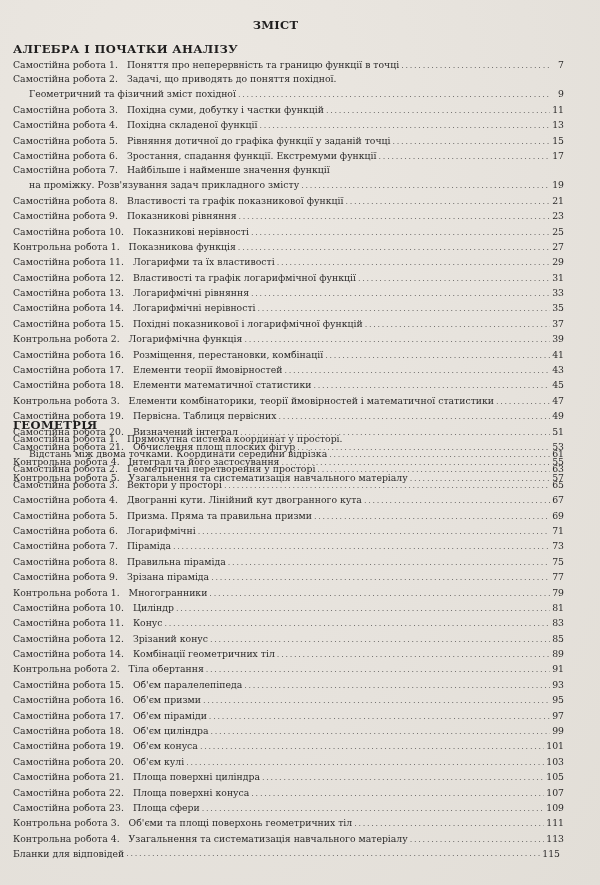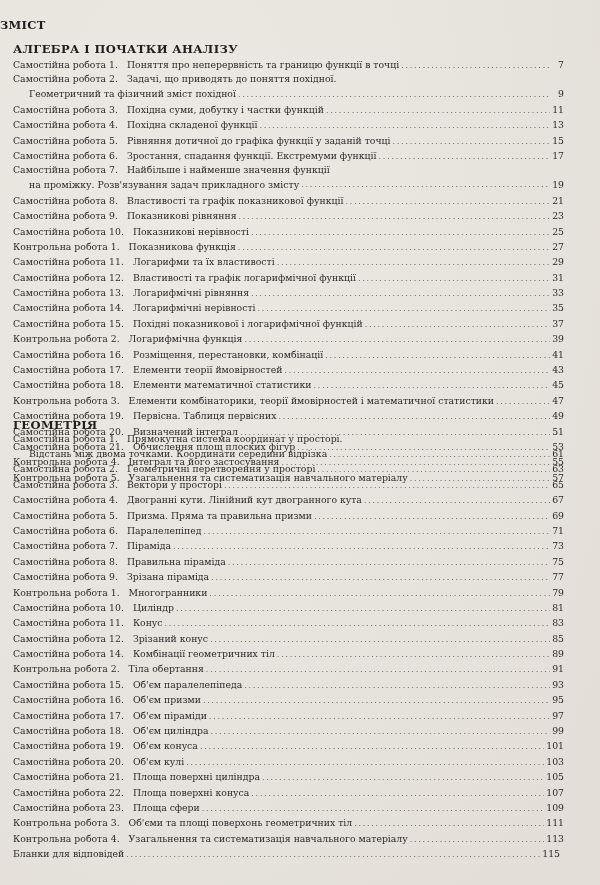--- a/index.html
+++ b/index.html
@@ -7,21 +7,21 @@
     width: 600px; height: 885px; overflow: hidden;
     background: #e9e5df;
     background-image: radial-gradient(ellipse at 30% 20%, #ece8e2 0%, #e6e2dc 60%, #e2ded7 100%);
     font-family: "DejaVu Serif", "Liberation Serif", serif;
     color: #2b2a2a;
     position: relative;
   }
   .page { position: absolute; left: 13px; top: 0; width: 551px; }
   .main-title {
     position: absolute; left: 0; width: 551px; top: 18px;
-    font-weight: bold; font-size: 11.5px; letter-spacing: 0.3px;
+    text-align: center; font-weight: bold; font-size: 11.5px; letter-spacing: 0.3px;
     color: #1f1e1e;
   }
   .section-title {
     position: absolute; left: 0; width: 551px;
     text-align: left; font-weight: bold; font-size: 11.5px; letter-spacing: 0.4px;
     color: #1f1e1e;
   }
   .toc { position: absolute; left: 0; width: 551px; }
   .row {
     position: relative; height: 15.4px; line-height: 15.4px;
@@ -96,21 +96,21 @@
       </div>
       <div class="row">
         <div class="line">
           <span class="text"><span class="label">Самостійна робота 6.</span><span class="gap"></span><span class="topic">Зростання, спадання функції. Екстремуми функції</span></span>
           <span class="dots"></span>
           <span class="pg">17</span>
         </div>
       </div>
       <div class="row first-line"><span class="label">Самостійна робота 7.</span><span class="gap"></span><span class="topic">Найбільше і найменше значення функції</span></div>
       <div class="row indent">
-        <div class="line" style="width: 535px; align-items: center;">
+        <div class="line" style="width: 535px;">
           <span class="text"><span class="topic">на проміжку. Розв'язування задач прикладного змісту</span></span>
           <span class="dots"></span>
           <span class="pg">19</span>
         </div>
       </div>
       <div class="row">
         <div class="line">
           <span class="text"><span class="label">Самостійна робота 8.</span><span class="gap"></span><span class="topic">Властивості та графік показникової функції</span></span>
           <span class="dots"></span>
           <span class="pg">21</span>
@@ -277,21 +277,21 @@
       </div>
       <div class="row">
         <div class="line">
           <span class="text"><span class="label">Самостійна робота 5.</span><span class="gap"></span><span class="topic">Призма. Пряма та правильна призми</span></span>
           <span class="dots"></span>
           <span class="pg">69</span>
         </div>
       </div>
       <div class="row">
         <div class="line">
-          <span class="text"><span class="label">Самостійна робота 6.</span><span class="gap"></span><span class="topic">Паралелепіпед</span></span>
+          <span class="text"><span class="label">Самостійна робота 6.</span><span class="gap"></span><span class="topic">Логарифмічні</span></span>
           <span class="dots"></span>
           <span class="pg">71</span>
         </div>
       </div>
       <div class="row">
         <div class="line">
           <span class="text"><span class="label">Самостійна робота 7.</span><span class="gap"></span><span class="topic">Піраміда</span></span>
           <span class="dots"></span>
           <span class="pg">73</span>
         </div>
@@ -423,21 +423,21 @@
         </div>
       </div>
       <div class="row">
         <div class="line">
           <span class="text"><span class="label">Контрольна робота 4.</span><span class="gap"></span><span class="topic">Узагальнення та систематизація навчального матеріалу</span></span>
           <span class="dots"></span>
           <span class="pg">113</span>
         </div>
       </div>
       <div class="row">
-        <div class="line" style="width: 547px;">
+        <div class="line" style="width: 547px; align-items: center;">
           <span class="text"><span class="topic">Бланки для відповідей</span></span>
           <span class="dots"></span>
           <span class="pg">115</span>
         </div>
       </div>
     </div>
 </div>
 
 <div class="footer-page">127</div>
 

